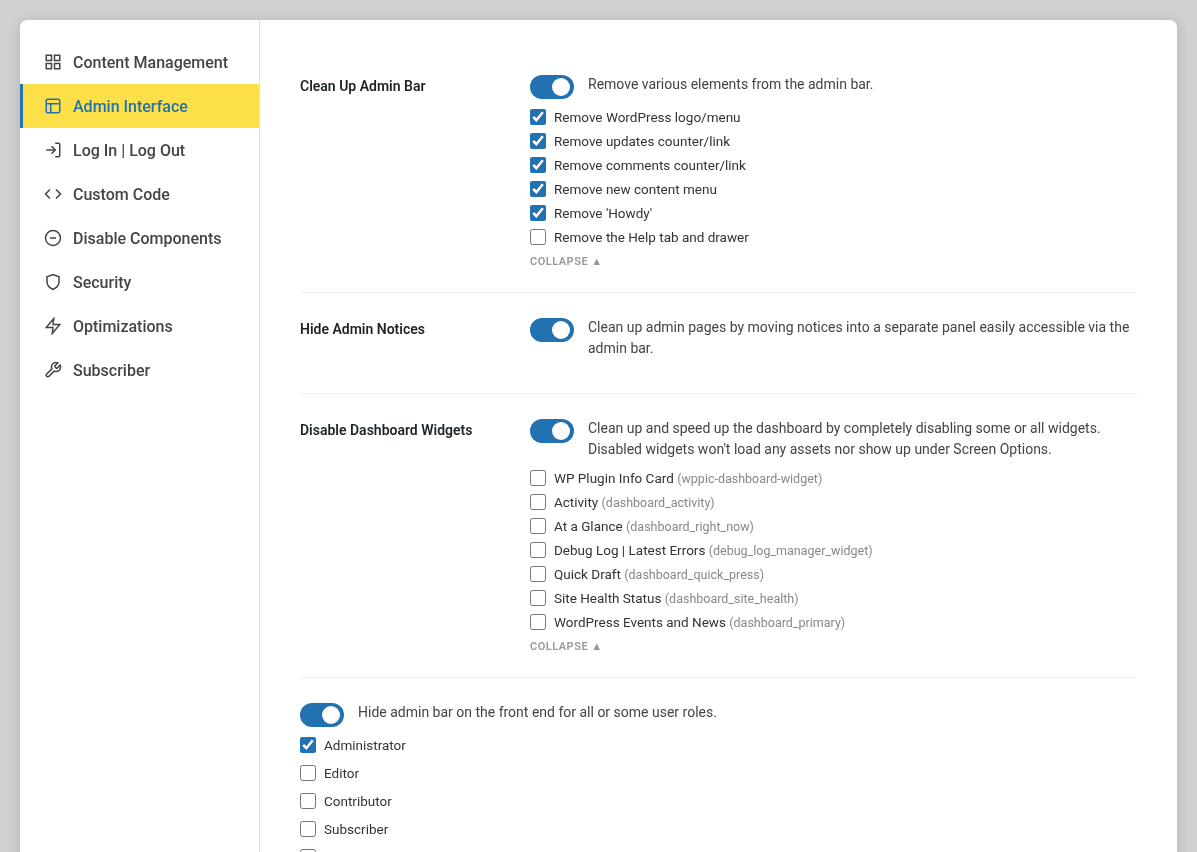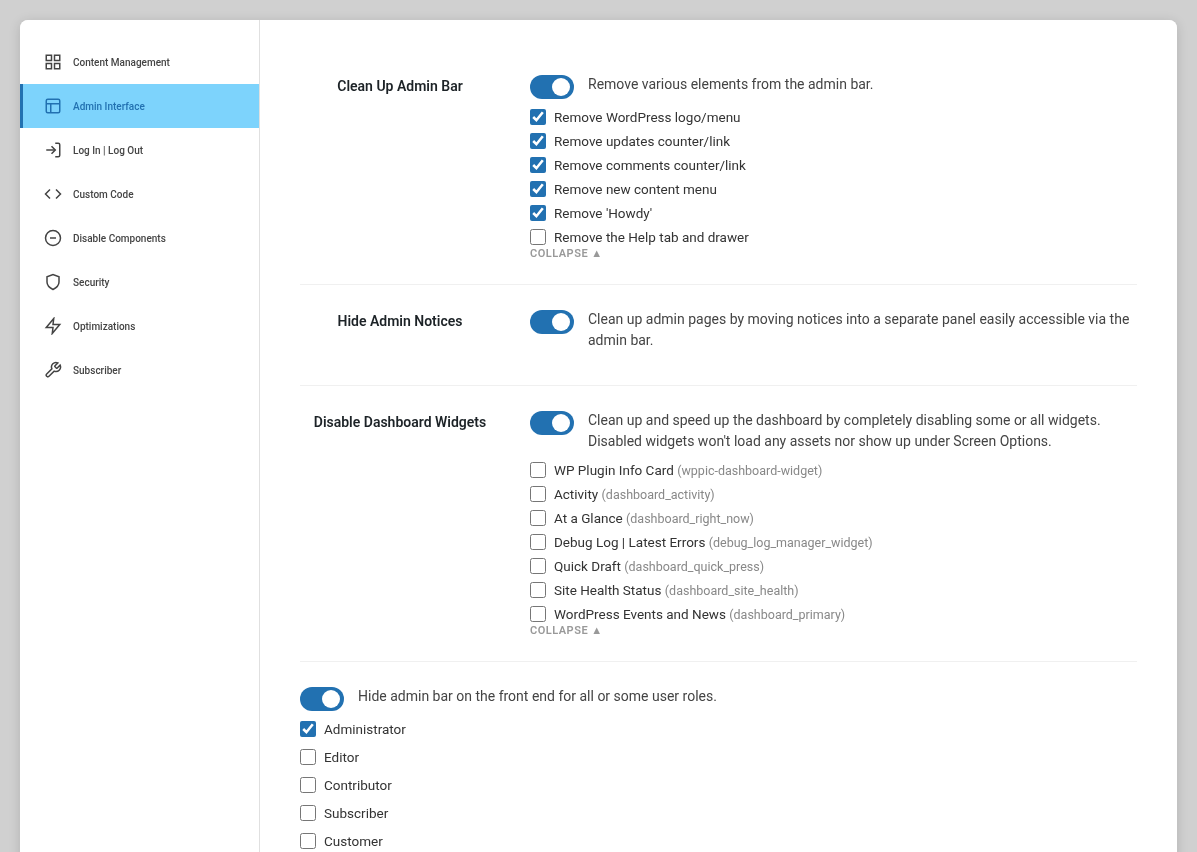--- a/index.html
+++ b/index.html
@@ -27,28 +27,28 @@
       padding: 20px 0;
       flex-shrink: 0;
     }
     .sidebar-item {
       display: flex;
       align-items: center;
       gap: 10px;
       padding: 12px 20px;
       cursor: pointer;
       color: #444;
-      font-size: 10px;
+      font-size: 16px;
       font-weight: 500;
       border-left: 3px solid transparent;
     }
     .sidebar-item.active {
       color: #2271b1;
       border-left: 3px solid #2271b1;
-      background: #7dd3fc;
+      background: #fde047;
     }
     .sidebar-icon {
       width: 20px;
       height: 20px;
       display: flex;
       align-items: center;
       justify-content: center;
       flex-shrink: 0;
     }
     .sidebar-icon svg { width: 18px; height: 18px; }
@@ -68,21 +68,20 @@
       border-bottom: 1px solid #f0f0f0;
       gap: 30px;
     }
     .setting-label {
       width: 200px;
       flex-shrink: 0;
       font-weight: 600;
       font-size: 14px;
       color: #1d2327;
       padding-top: 4px;
-      text-align: center;
     }
     .setting-content {
       flex: 1;
     }
     .toggle-row {
       display: flex;
       align-items: flex-start;
       gap: 14px;
       margin-bottom: 10px;
     }
@@ -149,21 +148,21 @@
       color: #888;
       font-size: 12.5px;
       margin-top: 44px;
     }
     .collapse-link {
       color: #999;
       font-size: 11px;
       font-weight: 600;
       letter-spacing: 0.5px;
       text-transform: uppercase;
-      margin-top: 2px;
+      margin-top: 10px;
       cursor: pointer;
       display: flex;
       align-items: center;
       gap: 4px;
     }
   </style>
 </head>
 <body>
 
 <div class="outer">

